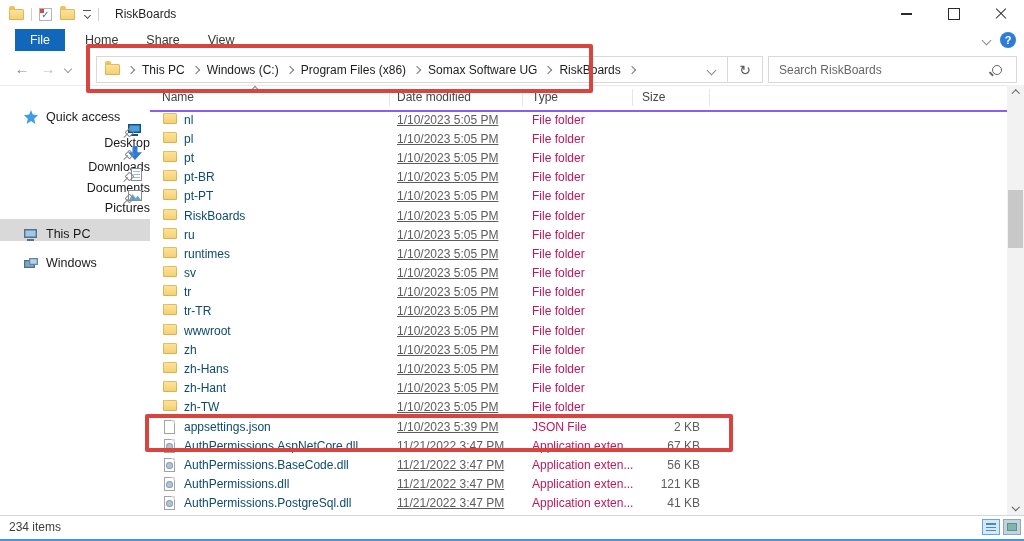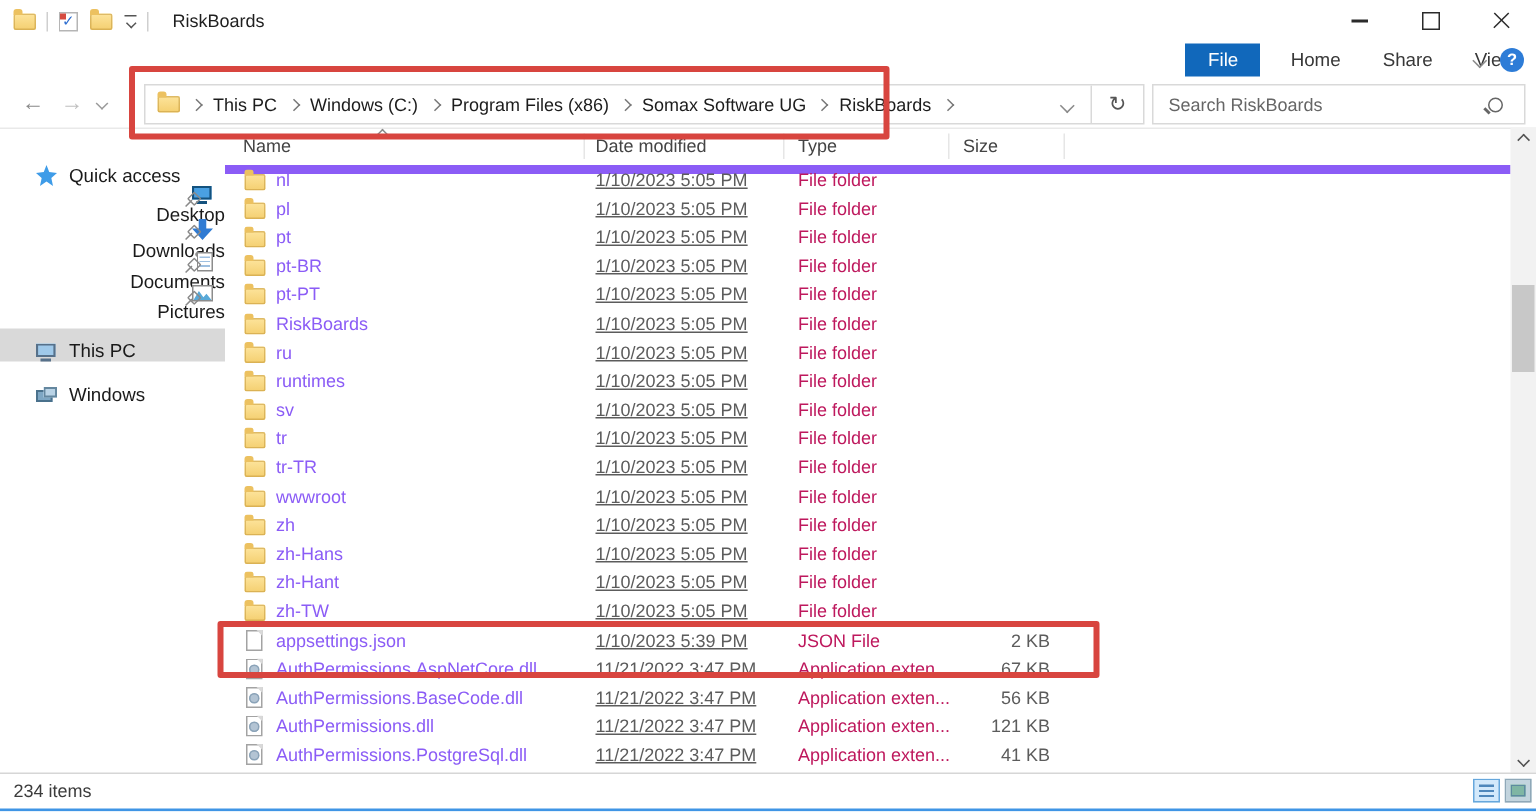--- a/index.html
+++ b/index.html
@@ -24,21 +24,21 @@
   .win-controls{position:absolute;right:0;top:0;height:28px;display:flex;}
   .win-btn{width:47px;height:28px;display:flex;align-items:center;justify-content:center;}
   .glyph-min{width:11px;height:1.4px;background:#2b2b2b;}
   .glyph-max{width:10px;height:10px;border:1.4px solid #2b2b2b;}
   .glyph-close{position:relative;width:12px;height:12px;}
   .glyph-close::before,.glyph-close::after{content:"";position:absolute;left:-1px;top:5px;width:14px;height:1.4px;background:#2b2b2b;}
   .glyph-close::before{transform:rotate(45deg);}
   .glyph-close::after{transform:rotate(-45deg);}
 
   
-  .ribbon{position:absolute;top:28px;left:0;right:0;height:24px;display:flex;align-items:center;padding-left:15px;justify-content:flex-end;}
+  .ribbon{position:absolute;top:28px;left:0;right:0;height:24px;display:flex;align-items:center;padding-left:15px;}
   .rtab{font-size:12.5px;color:#383838;padding:0 14px;height:22px;line-height:22px;}
   .rtab[data-active="true"]{background:#1168bb;color:#fff;width:50px;padding:0;text-align:center;margin-right:6px;}
   .ribbon-right{position:absolute;right:8px;top:32px;display:flex;align-items:center;gap:10px;}
   .help-circle{width:16px;height:16px;border-radius:50%;background:#2d7cd7;color:#fff;font-size:11px;font-weight:bold;text-align:center;line-height:16px;}
 
   
   .navrow{position:absolute;top:52px;left:0;right:0;height:33px;border-bottom:1px solid #e9e9e9;}
   .nav-btn{position:absolute;top:0;height:33px;display:flex;align-items:center;justify-content:center;font-size:15px;}
   .nb-back{left:10px;width:24px;color:#8a8a8a;}
   .nb-fwd{left:36px;width:24px;color:#c0c0c0;}
@@ -81,31 +81,31 @@
   .si[data-icon="network"]{height:12px;}
   .si[data-icon="network"]::before{content:"";position:absolute;left:0;top:2px;width:11px;height:8px;background:#7ea7c4;box-shadow:inset 0 0 0 1.3px #4a718c;}
   .si[data-icon="network"]::after{content:"";position:absolute;left:5px;top:0;width:9px;height:7px;background:#b9d3e6;box-shadow:inset 0 0 0 1.3px #64879f;}
   .pin{position:absolute;right:17px;top:5px;width:11px;height:11px;display:none;}
   .side-item[data-pinned="true"] .pin{display:block;}
   .pin::before{content:"";position:absolute;left:1px;top:6px;width:6px;height:1.4px;background:#8a8a8a;transform:rotate(-45deg);}
   .pin::after{content:"";position:absolute;right:0;top:0;width:5px;height:5px;border:1.4px solid #8a8a8a;border-radius:1px;transform:rotate(45deg);}
 
   
   .filelist{position:absolute;left:150px;right:17px;top:85px;bottom:26px;}
-  .fl-header{position:relative;height:25px;display:flex;border-bottom:6px solid #8b5cf6;font-size:12px;color:#444;align-items:center;}
+  .fl-header{position:relative;height:25px;display:flex;border-bottom:2px solid #8b5cf6;font-size:12px;color:#444;align-items:center;}
   .fl-header .hcell{height:17px;line-height:17px;border-right:1px solid #e6e6e6;box-sizing:border-box;}
   .hc-name{width:240px;padding-left:12px;}
   .hc-date{width:133px;padding-left:7px;}
   .hc-type{width:110px;padding-left:9px;}
   .hc-size{width:77px;padding-left:9px;}
   .sort-caret{position:absolute;left:102px;top:2px;width:5px;height:5px;border-left:1.2px solid #888;border-top:1.2px solid #888;transform:rotate(45deg);}
   .fl-rows{position:absolute;left:0;right:0;top:25px;bottom:0;overflow:hidden;}
   .partial-icon{position:absolute;top:-6px;left:13px;}
   .fl-row{height:19.2px;display:flex;align-items:center;font-size:12px;}
-  .cell-name{width:240px;box-sizing:border-box;padding-left:13px;display:flex;align-items:flex-end;color:#8b5cf6;white-space:nowrap;overflow:hidden;}
+  .cell-name{width:240px;box-sizing:border-box;padding-left:13px;display:flex;align-items:flex-start;color:#0c4a6e;white-space:nowrap;overflow:hidden;}
   .cell-date{width:133px;box-sizing:border-box;padding-left:7px;color:#5c5c5c;text-decoration:underline;}
   .cell-type{width:110px;box-sizing:border-box;padding-left:9px;color:#be185d;white-space:nowrap;}
   .cell-size{width:77px;box-sizing:border-box;padding-right:10px;color:#5c5c5c;text-align:right;}
   .fi{width:14px;height:12px;position:relative;margin-right:7px;flex:0 0 auto;}
   .fl-row[data-kind="folder"] .fi{background:linear-gradient(180deg,#fde49c,#f4cf70);border-radius:1.5px;box-shadow:inset 0 0 0 1px rgba(196,153,61,.55);height:11px;}
   .fl-row[data-kind="folder"] .fi::before{content:"";position:absolute;top:-3px;left:0;width:6px;height:4px;background:#ecc160;border-radius:2px 2px 0 0;}
   .fl-row[data-kind="json"] .fi,.fl-row[data-kind="dll"] .fi{width:11px;height:14px;background:#fff;box-shadow:inset 0 0 0 1px #a3a3a3;margin-left:1px;margin-right:9px;}
   .fl-row[data-kind="json"] .fi::before,.fl-row[data-kind="dll"] .fi::before{content:"";position:absolute;top:0;right:0;border-style:solid;border-width:0 4px 4px 0;border-color:#fff #d9d9d9 transparent #fff;}
   .fl-row[data-kind="dll"] .fi::after{content:"";position:absolute;left:2px;top:4px;width:7px;height:7px;border-radius:50%;background:#b3c4d4;box-shadow:inset 0 0 0 1px #8ba3b8;}
 

